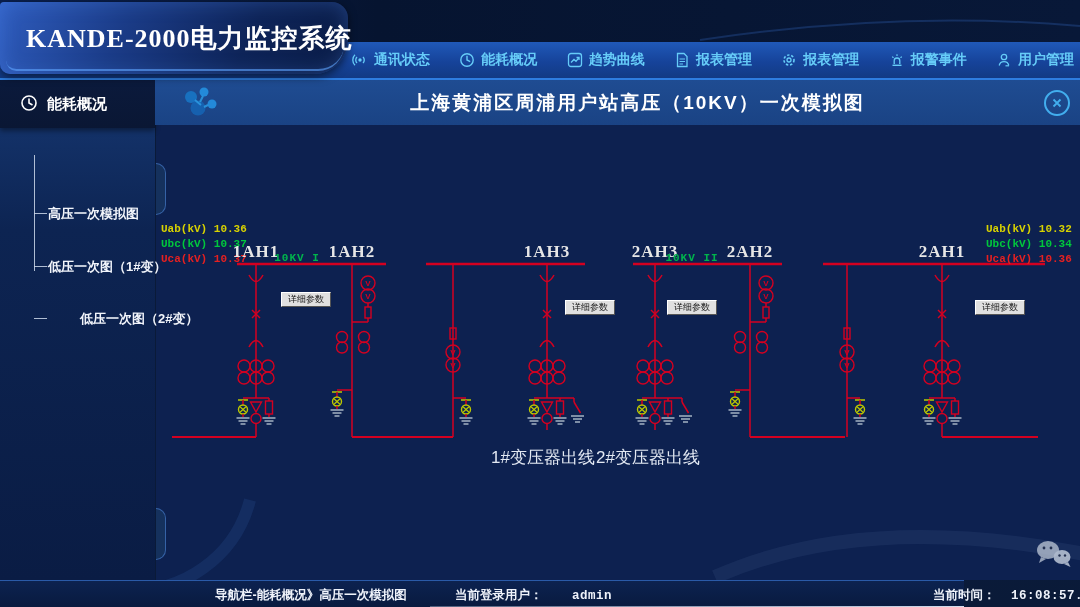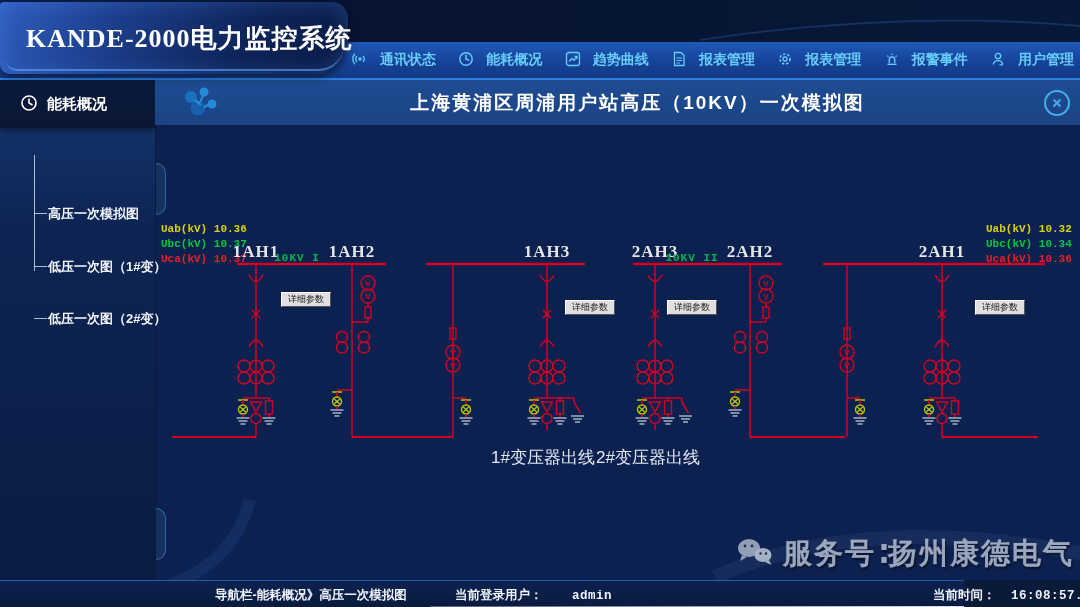--- a/index.html
+++ b/index.html
@@ -20,21 +20,21 @@
   .banner::after{content:"";position:absolute;left:6px;right:4px;bottom:3px;height:24px;
     border-bottom:2px solid rgba(95,165,255,.6);border-radius:0 0 40px 16px;}
   .banner h1{margin:0;padding:19px 0 0 26px;font:700 26px "Liberation Serif",serif;
     color:#ffffff;letter-spacing:1px;white-space:nowrap;}
   
   .topnav{position:absolute;left:0;top:42px;width:1080px;height:36px;z-index:4;
     background:linear-gradient(180deg,#2059b8 0%,#16439a 55%,#123a84 100%);
     border-bottom:2px solid #2e7de0;}
   .nav-items{position:absolute;left:352px;top:0;width:722px;height:100%;
     display:flex;align-items:center;justify-content:space-between;}
-  .nav-item{display:flex;gap:12px;color:#66ccf8;
+  .nav-item{display:flex;align-items:center;gap:6px;color:#66ccf8;
     font-size:14px;font-weight:700;cursor:pointer;white-space:nowrap;}
   .nav-item .ni{display:inline-flex;width:16px;height:16px;}
   
   .sidebar{position:absolute;left:0;top:80px;width:155px;height:500px;z-index:2;
     background:linear-gradient(180deg,#163873 0%,#0d2452 30%,#0a1c44 100%);
     border-right:1px solid #0a1a38;}
   .side-header{height:48px;background:linear-gradient(180deg,#0b1a3c,#0a1734);
     display:flex;align-items:center;gap:9px;padding-left:20px;color:#fff;
     font-size:15px;font-weight:700;box-shadow:0 3px 5px rgba(0,0,0,.4);}
   .tree{position:absolute;left:0;top:48px;right:0;bottom:0;}
@@ -179,21 +179,21 @@
     </span>
     <span>能耗概况</span>
   </div>
   <div class="tree">
     <div class="vline"></div>
   <div class="tick" style="top: 85px;"></div>
       <div class="side-item" style="top: 77px;">高压一次模拟图</div>
       <div class="tick" style="top: 138px;"></div>
       <div class="side-item" style="top: 130px; text-align: center;">低压一次图（1#变）</div>
       <div class="tick" style="top: 190px;"></div>
-      <div class="side-item" style="top: 182px;">低压一次图（2#变）</div>
+      <div class="side-item" style="top: 182px; margin-left: 32px;">低压一次图（2#变）</div>
     </div>
 </div>
 
 <div class="mtitle">
   <span class="logo">
     <svg width="44" height="36" viewBox="0 0 44 36">
       <circle cx="10" cy="12" r="6" fill="#1878c8" opacity=".85"></circle>
       <circle cx="23" cy="7" r="4.5" fill="#2595e6" opacity=".85"></circle>
       <circle cx="17" cy="23" r="7.5" fill="#1565b5" opacity=".85"></circle>
       <circle cx="31" cy="19" r="4.5" fill="#2595e6" opacity=".85"></circle>
@@ -439,21 +439,20 @@
         <ellipse cx="14" cy="12" rx="11" ry="9" fill="#c4cedd" opacity=".9"></ellipse>
         <path d="M7 19 L5 25 L12 21 Z" fill="#c4cedd" opacity=".9"></path>
         <circle cx="10" cy="10" r="1.4" fill="#26324e"></circle>
           <circle cx="17" cy="10" r="1.4" fill="#26324e"></circle>
         <ellipse cx="28" cy="19" rx="8.5" ry="7" fill="#d2dbe8" opacity=".95"></ellipse>
         <path d="M34 24 L36.5 29 L30 26 Z" fill="#d2dbe8" opacity=".95"></path>
         <circle cx="25.5" cy="17.5" r="1.2" fill="#26324e"></circle>
           <circle cx="31" cy="17.5" r="1.2" fill="#26324e"></circle>
       </svg>
     </span>
-    <span class="wm-text">服务号∶扬州康德电气</span>
   </div>
 <div class="bay-label" style="left: 101px; color: rgb(230, 230, 230);">1AH1</div><div class="bay-label" style="left: 197px; color: rgb(230, 230, 230);">1AH2</div><div class="bay-label" style="left: 392px; color: rgb(230, 230, 230);">1AH3</div><div class="bay-label" style="left: 500px; color: rgb(230, 230, 230);">2AH3</div><div class="bay-label" style="left: 595px; color: rgb(230, 230, 230);">2AH2</div><div class="bay-label" style="left: 787px; color: rgb(230, 230, 230);">2AH1</div><div class="sec-label" style="left: 142px; color: rgb(0, 180, 76);">10KV I</div><div class="sec-label" style="left: 537px; color: rgb(0, 180, 76);">10KV II</div><button class="detail-btn" style="left: 126px; top: 167px;">详细参数</button><button class="detail-btn" style="left: 410px; top: 175px;">详细参数</button><button class="detail-btn" style="left: 512px; top: 175px;">详细参数</button><button class="detail-btn" style="left: 820px; top: 175px;">详细参数</button><div class="feeder-label" style="left: 388px;">1#变压器出线</div><div class="feeder-label" style="left: 493px;">2#变压器出线</div></div>
 
 <div class="statusbar">
   <span class="sb" style="left:215px">导航栏-能耗概况》高压一次模拟图</span>
   <span class="sb" style="left:455px">
     <span>当前登录用户：</span>
     <span class="val" style="margin-left:26px">admin</span>
   </span>
   <span class="sb" style="left:933px">

